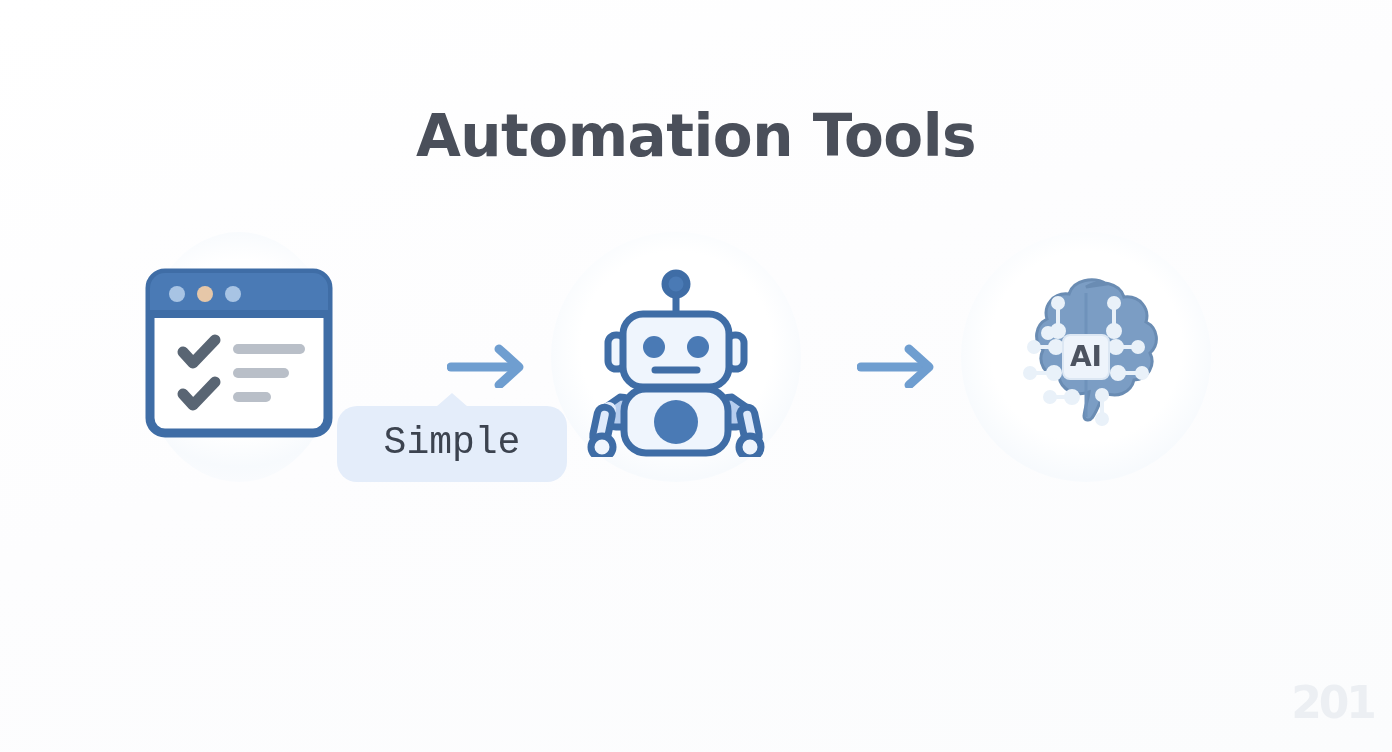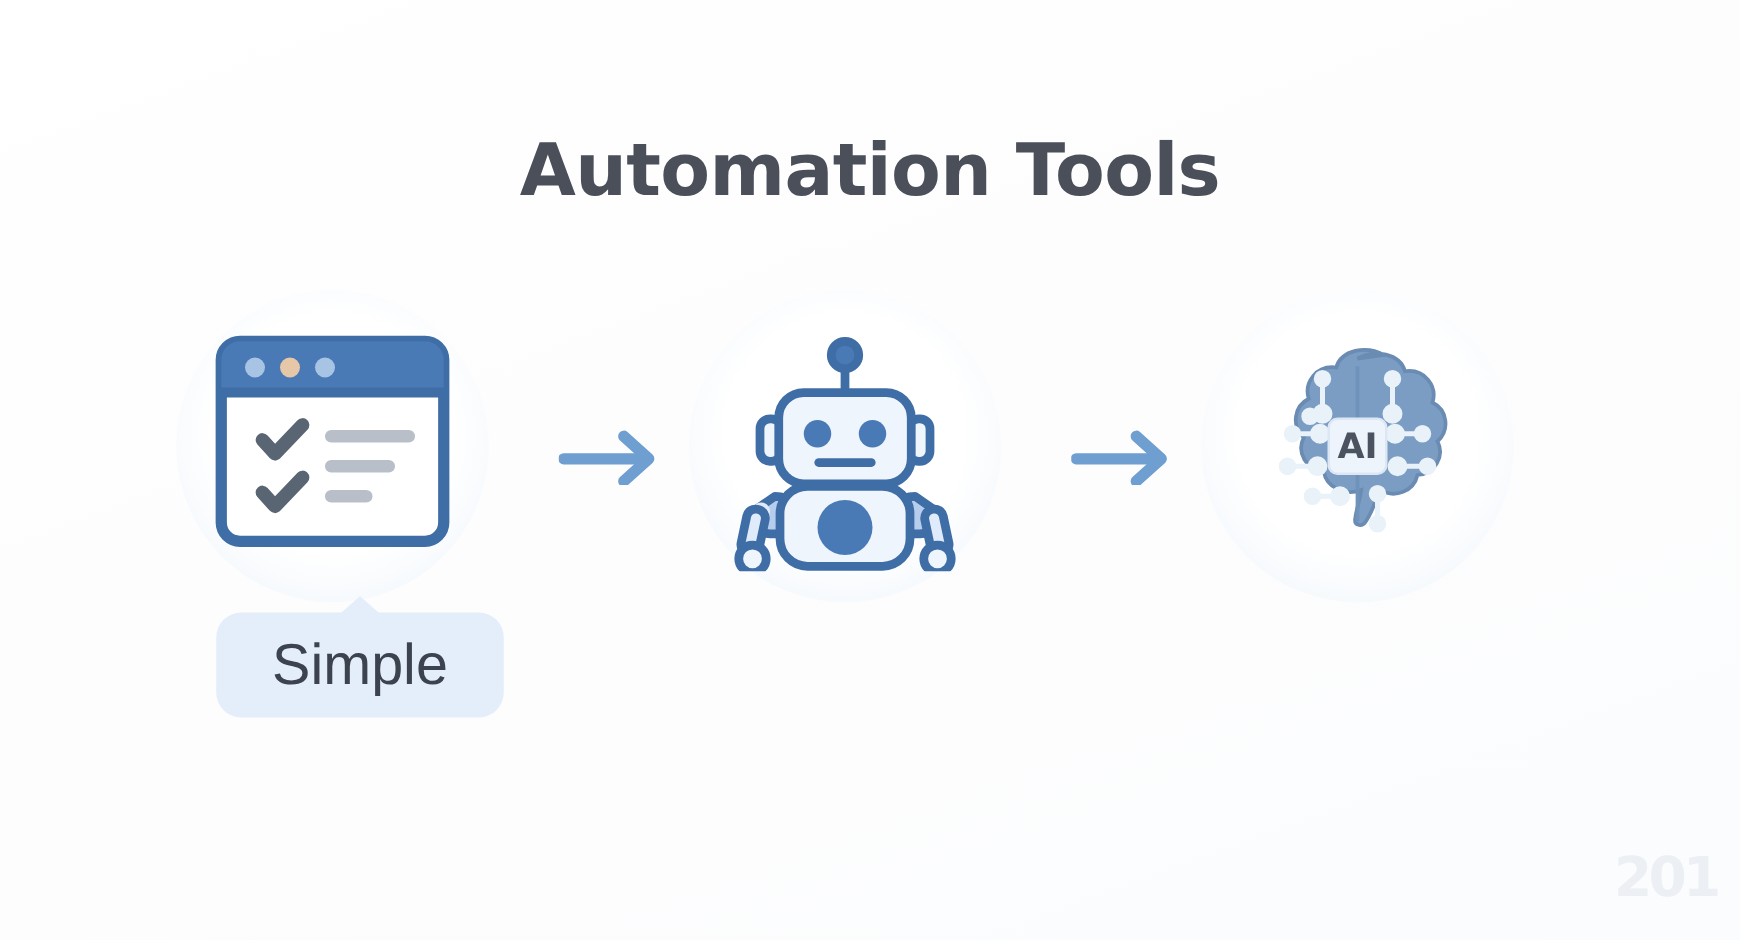--- a/index.html
+++ b/index.html
@@ -46,22 +46,22 @@
     height: 350px;
     display: flex;
     flex-direction: row;
     align-items: flex-start;
     justify-content: center;
   }
 
   .stage {
     width: 290px;
     display: flex;
-    flex-direction: column;
-    align-items: flex-start;
+    flex-direction: row;
+    align-items: flex-end;
   }
 
   .icon-halo {
     width: 250px;
     height: 250px;
     border-radius: 50%;
     background: radial-gradient(circle at 50% 46%, #ffffff 52%, #f7fafd 72%, #fbfcfe 88%, rgba(255,255,255,0) 100%);
     display: flex;
     align-items: center;
     justify-content: center;
@@ -69,28 +69,27 @@
     margin-top: -4px;
   }
 
   .pill {
     position: relative;
     margin-top: 8px;
     padding: 18px 40px 20px;
     border-radius: 20px;
     background: #e4edfa;
     color: #3c434f;
-    font-size: 46px;
-    font-family: Liberation Sans, sans-serif;
+    font-size: 38px;
+    font-family: Liberation Mono, monospace;
     line-height: 1;
     white-space: nowrap;
     min-width: 150px;
     text-align: center;
     user-select: none;
-    margin-left: 32px;
   }
   .pill.neutral { background: #e7ecf3; }
 
   .pill::before {
     content: "";
     position: absolute;
     top: -13px;
     left: 50%;
     transform: translateX(-50%);
     border-left: 16px solid transparent;

